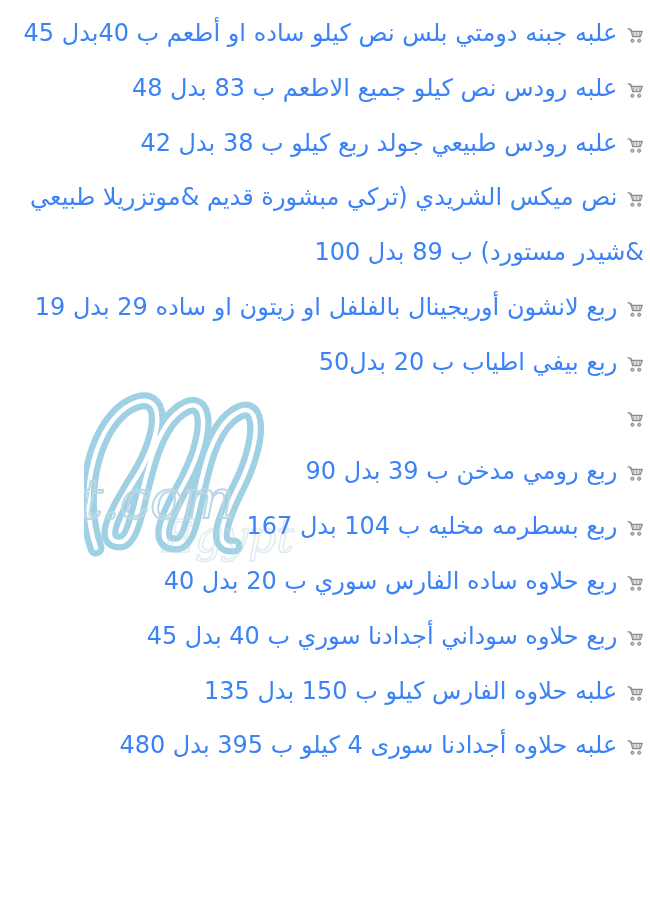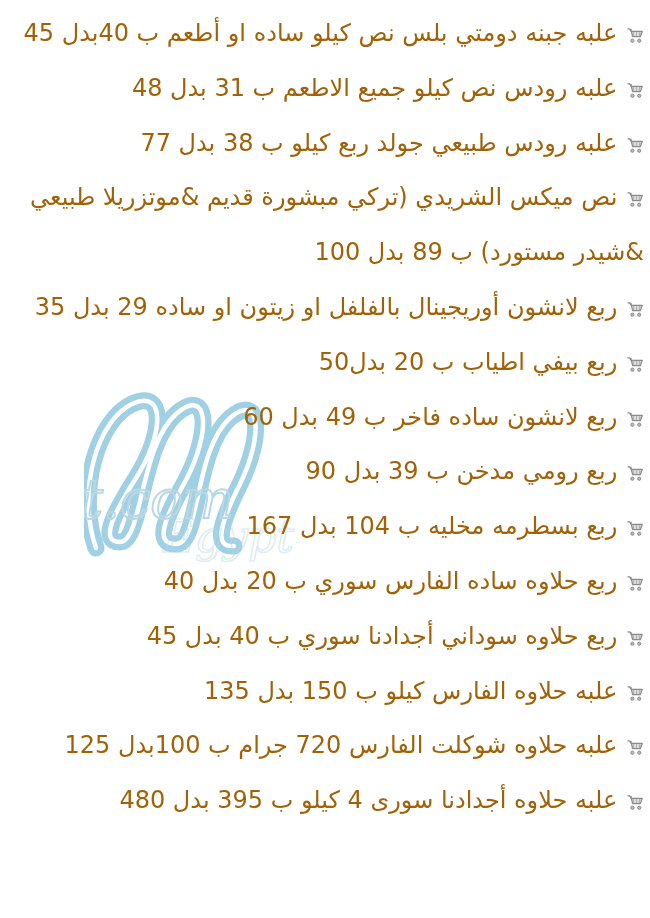--- a/index.html
+++ b/index.html
@@ -5,21 +5,21 @@
   html,body{margin:0;padding:0;}
   body{
     width:650px;height:918px;overflow:hidden;background:#ffffff;
     font-family:"DejaVu Sans",sans-serif;
   }
   .wrap{position:relative;width:650px;height:918px;direction:rtl;z-index:0;}
   .watermark{position:absolute;left:84px;top:390px;width:505px;height:185px;z-index:0;pointer-events:none;}
   .list{position:relative;z-index:1;padding:6px 6px 0 0;}
   .row{
     height:54.8px;line-height:54.8px;text-align:right;white-space:nowrap;
-    font-size:24px;color:#a16207;
+    font-size:24px;color:#3b82f6;
   }
   .cart{display:inline-block;margin-left:1px;}
   .cart svg{vertical-align:-2px;}
   .t{vertical-align:baseline;}
 </style>
 </head>
 <body>
 
 <div class="wrap">
 
@@ -52,32 +52,32 @@
   </div>
       <div class="row">
     <span class="cart">
       <svg width="18" height="16" viewBox="0 0 18 16" xmlns="http://www.w3.org/2000/svg">
         <path d="M1.5 1.8 h2.1 l1.3 2.5 h11.4 l-2 5.4 h-7.7 l-1.8 -7.9" fill="#dcdcdc" stroke="#8a8a8a" stroke-width="1.2" stroke-linejoin="round"></path>
         <path d="M7.3 4.6 l0.4 4.8 M10.6 4.6 l0 4.8 M13.8 4.6 l-0.5 4.8" fill="none" stroke="#9e9e9e" stroke-width="0.7"></path>
         <circle cx="6.4" cy="13.7" r="1.6" fill="#bdbdbd" stroke="#8a8a8a" stroke-width="1"></circle>
         <circle cx="13.2" cy="13.7" r="1.6" fill="#bdbdbd" stroke="#8a8a8a" stroke-width="1"></circle>
       </svg>
     </span>
-    <span class="t">علبه رودس نص كيلو جميع الاطعم ب 31 بدل 48</span>
+    <span class="t">علبه رودس نص كيلو جميع الاطعم ب 83 بدل 48</span>
   </div>
       <div class="row">
     <span class="cart">
       <svg width="18" height="16" viewBox="0 0 18 16" xmlns="http://www.w3.org/2000/svg">
         <path d="M1.5 1.8 h2.1 l1.3 2.5 h11.4 l-2 5.4 h-7.7 l-1.8 -7.9" fill="#dcdcdc" stroke="#8a8a8a" stroke-width="1.2" stroke-linejoin="round"></path>
         <path d="M7.3 4.6 l0.4 4.8 M10.6 4.6 l0 4.8 M13.8 4.6 l-0.5 4.8" fill="none" stroke="#9e9e9e" stroke-width="0.7"></path>
         <circle cx="6.4" cy="13.7" r="1.6" fill="#bdbdbd" stroke="#8a8a8a" stroke-width="1"></circle>
         <circle cx="13.2" cy="13.7" r="1.6" fill="#bdbdbd" stroke="#8a8a8a" stroke-width="1"></circle>
       </svg>
     </span>
-    <span class="t">علبه رودس طبيعي جولد ربع كيلو ب 38 بدل 77</span>
+    <span class="t">علبه رودس طبيعي جولد ربع كيلو ب 38 بدل 42</span>
   </div>
       <div class="row">
     <span class="cart">
       <svg width="18" height="16" viewBox="0 0 18 16" xmlns="http://www.w3.org/2000/svg">
         <path d="M1.5 1.8 h2.1 l1.3 2.5 h11.4 l-2 5.4 h-7.7 l-1.8 -7.9" fill="#dcdcdc" stroke="#8a8a8a" stroke-width="1.2" stroke-linejoin="round"></path>
         <path d="M7.3 4.6 l0.4 4.8 M10.6 4.6 l0 4.8 M13.8 4.6 l-0.5 4.8" fill="none" stroke="#9e9e9e" stroke-width="0.7"></path>
         <circle cx="6.4" cy="13.7" r="1.6" fill="#bdbdbd" stroke="#8a8a8a" stroke-width="1"></circle>
         <circle cx="13.2" cy="13.7" r="1.6" fill="#bdbdbd" stroke="#8a8a8a" stroke-width="1"></circle>
       </svg>
     </span>
@@ -89,21 +89,21 @@
   </div>
       <div class="row">
     <span class="cart">
       <svg width="18" height="16" viewBox="0 0 18 16" xmlns="http://www.w3.org/2000/svg">
         <path d="M1.5 1.8 h2.1 l1.3 2.5 h11.4 l-2 5.4 h-7.7 l-1.8 -7.9" fill="#dcdcdc" stroke="#8a8a8a" stroke-width="1.2" stroke-linejoin="round"></path>
         <path d="M7.3 4.6 l0.4 4.8 M10.6 4.6 l0 4.8 M13.8 4.6 l-0.5 4.8" fill="none" stroke="#9e9e9e" stroke-width="0.7"></path>
         <circle cx="6.4" cy="13.7" r="1.6" fill="#bdbdbd" stroke="#8a8a8a" stroke-width="1"></circle>
         <circle cx="13.2" cy="13.7" r="1.6" fill="#bdbdbd" stroke="#8a8a8a" stroke-width="1"></circle>
       </svg>
     </span>
-    <span class="t">ربع لانشون أوريجينال بالفلفل او زيتون او ساده 29 بدل 35</span>
+    <span class="t">ربع لانشون أوريجينال بالفلفل او زيتون او ساده 29 بدل 19</span>
   </div>
       <div class="row">
     <span class="cart">
       <svg width="18" height="16" viewBox="0 0 18 16" xmlns="http://www.w3.org/2000/svg">
         <path d="M1.5 1.8 h2.1 l1.3 2.5 h11.4 l-2 5.4 h-7.7 l-1.8 -7.9" fill="#dcdcdc" stroke="#8a8a8a" stroke-width="1.2" stroke-linejoin="round"></path>
         <path d="M7.3 4.6 l0.4 4.8 M10.6 4.6 l0 4.8 M13.8 4.6 l-0.5 4.8" fill="none" stroke="#9e9e9e" stroke-width="0.7"></path>
         <circle cx="6.4" cy="13.7" r="1.6" fill="#bdbdbd" stroke="#8a8a8a" stroke-width="1"></circle>
         <circle cx="13.2" cy="13.7" r="1.6" fill="#bdbdbd" stroke="#8a8a8a" stroke-width="1"></circle>
       </svg>
     </span>
@@ -111,21 +111,20 @@
   </div>
       <div class="row">
     <span class="cart">
       <svg width="18" height="16" viewBox="0 0 18 16" xmlns="http://www.w3.org/2000/svg">
         <path d="M1.5 1.8 h2.1 l1.3 2.5 h11.4 l-2 5.4 h-7.7 l-1.8 -7.9" fill="#dcdcdc" stroke="#8a8a8a" stroke-width="1.2" stroke-linejoin="round"></path>
         <path d="M7.3 4.6 l0.4 4.8 M10.6 4.6 l0 4.8 M13.8 4.6 l-0.5 4.8" fill="none" stroke="#9e9e9e" stroke-width="0.7"></path>
         <circle cx="6.4" cy="13.7" r="1.6" fill="#bdbdbd" stroke="#8a8a8a" stroke-width="1"></circle>
         <circle cx="13.2" cy="13.7" r="1.6" fill="#bdbdbd" stroke="#8a8a8a" stroke-width="1"></circle>
       </svg>
     </span>
-    <span class="t">ربع لانشون ساده فاخر ب 49 بدل 60</span>
   </div>
       <div class="row">
     <span class="cart">
       <svg width="18" height="16" viewBox="0 0 18 16" xmlns="http://www.w3.org/2000/svg">
         <path d="M1.5 1.8 h2.1 l1.3 2.5 h11.4 l-2 5.4 h-7.7 l-1.8 -7.9" fill="#dcdcdc" stroke="#8a8a8a" stroke-width="1.2" stroke-linejoin="round"></path>
         <path d="M7.3 4.6 l0.4 4.8 M10.6 4.6 l0 4.8 M13.8 4.6 l-0.5 4.8" fill="none" stroke="#9e9e9e" stroke-width="0.7"></path>
         <circle cx="6.4" cy="13.7" r="1.6" fill="#bdbdbd" stroke="#8a8a8a" stroke-width="1"></circle>
         <circle cx="13.2" cy="13.7" r="1.6" fill="#bdbdbd" stroke="#8a8a8a" stroke-width="1"></circle>
       </svg>
     </span>
@@ -177,28 +176,17 @@
   </div>
       <div class="row">
     <span class="cart">
       <svg width="18" height="16" viewBox="0 0 18 16" xmlns="http://www.w3.org/2000/svg">
         <path d="M1.5 1.8 h2.1 l1.3 2.5 h11.4 l-2 5.4 h-7.7 l-1.8 -7.9" fill="#dcdcdc" stroke="#8a8a8a" stroke-width="1.2" stroke-linejoin="round"></path>
         <path d="M7.3 4.6 l0.4 4.8 M10.6 4.6 l0 4.8 M13.8 4.6 l-0.5 4.8" fill="none" stroke="#9e9e9e" stroke-width="0.7"></path>
         <circle cx="6.4" cy="13.7" r="1.6" fill="#bdbdbd" stroke="#8a8a8a" stroke-width="1"></circle>
         <circle cx="13.2" cy="13.7" r="1.6" fill="#bdbdbd" stroke="#8a8a8a" stroke-width="1"></circle>
       </svg>
     </span>
-    <span class="t">علبه حلاوه شوكلت الفارس 720 جرام ب 100بدل 125</span>
-  </div>
-      <div class="row">
-    <span class="cart">
-      <svg width="18" height="16" viewBox="0 0 18 16" xmlns="http://www.w3.org/2000/svg">
-        <path d="M1.5 1.8 h2.1 l1.3 2.5 h11.4 l-2 5.4 h-7.7 l-1.8 -7.9" fill="#dcdcdc" stroke="#8a8a8a" stroke-width="1.2" stroke-linejoin="round"></path>
-        <path d="M7.3 4.6 l0.4 4.8 M10.6 4.6 l0 4.8 M13.8 4.6 l-0.5 4.8" fill="none" stroke="#9e9e9e" stroke-width="0.7"></path>
-        <circle cx="6.4" cy="13.7" r="1.6" fill="#bdbdbd" stroke="#8a8a8a" stroke-width="1"></circle>
-        <circle cx="13.2" cy="13.7" r="1.6" fill="#bdbdbd" stroke="#8a8a8a" stroke-width="1"></circle>
-      </svg>
-    </span>
     <span class="t">علبه حلاوه أجدادنا سورى 4 كيلو  ب 395 بدل 480</span>
   </div>
     </div>
 
 </div>
 
 </body></html>

